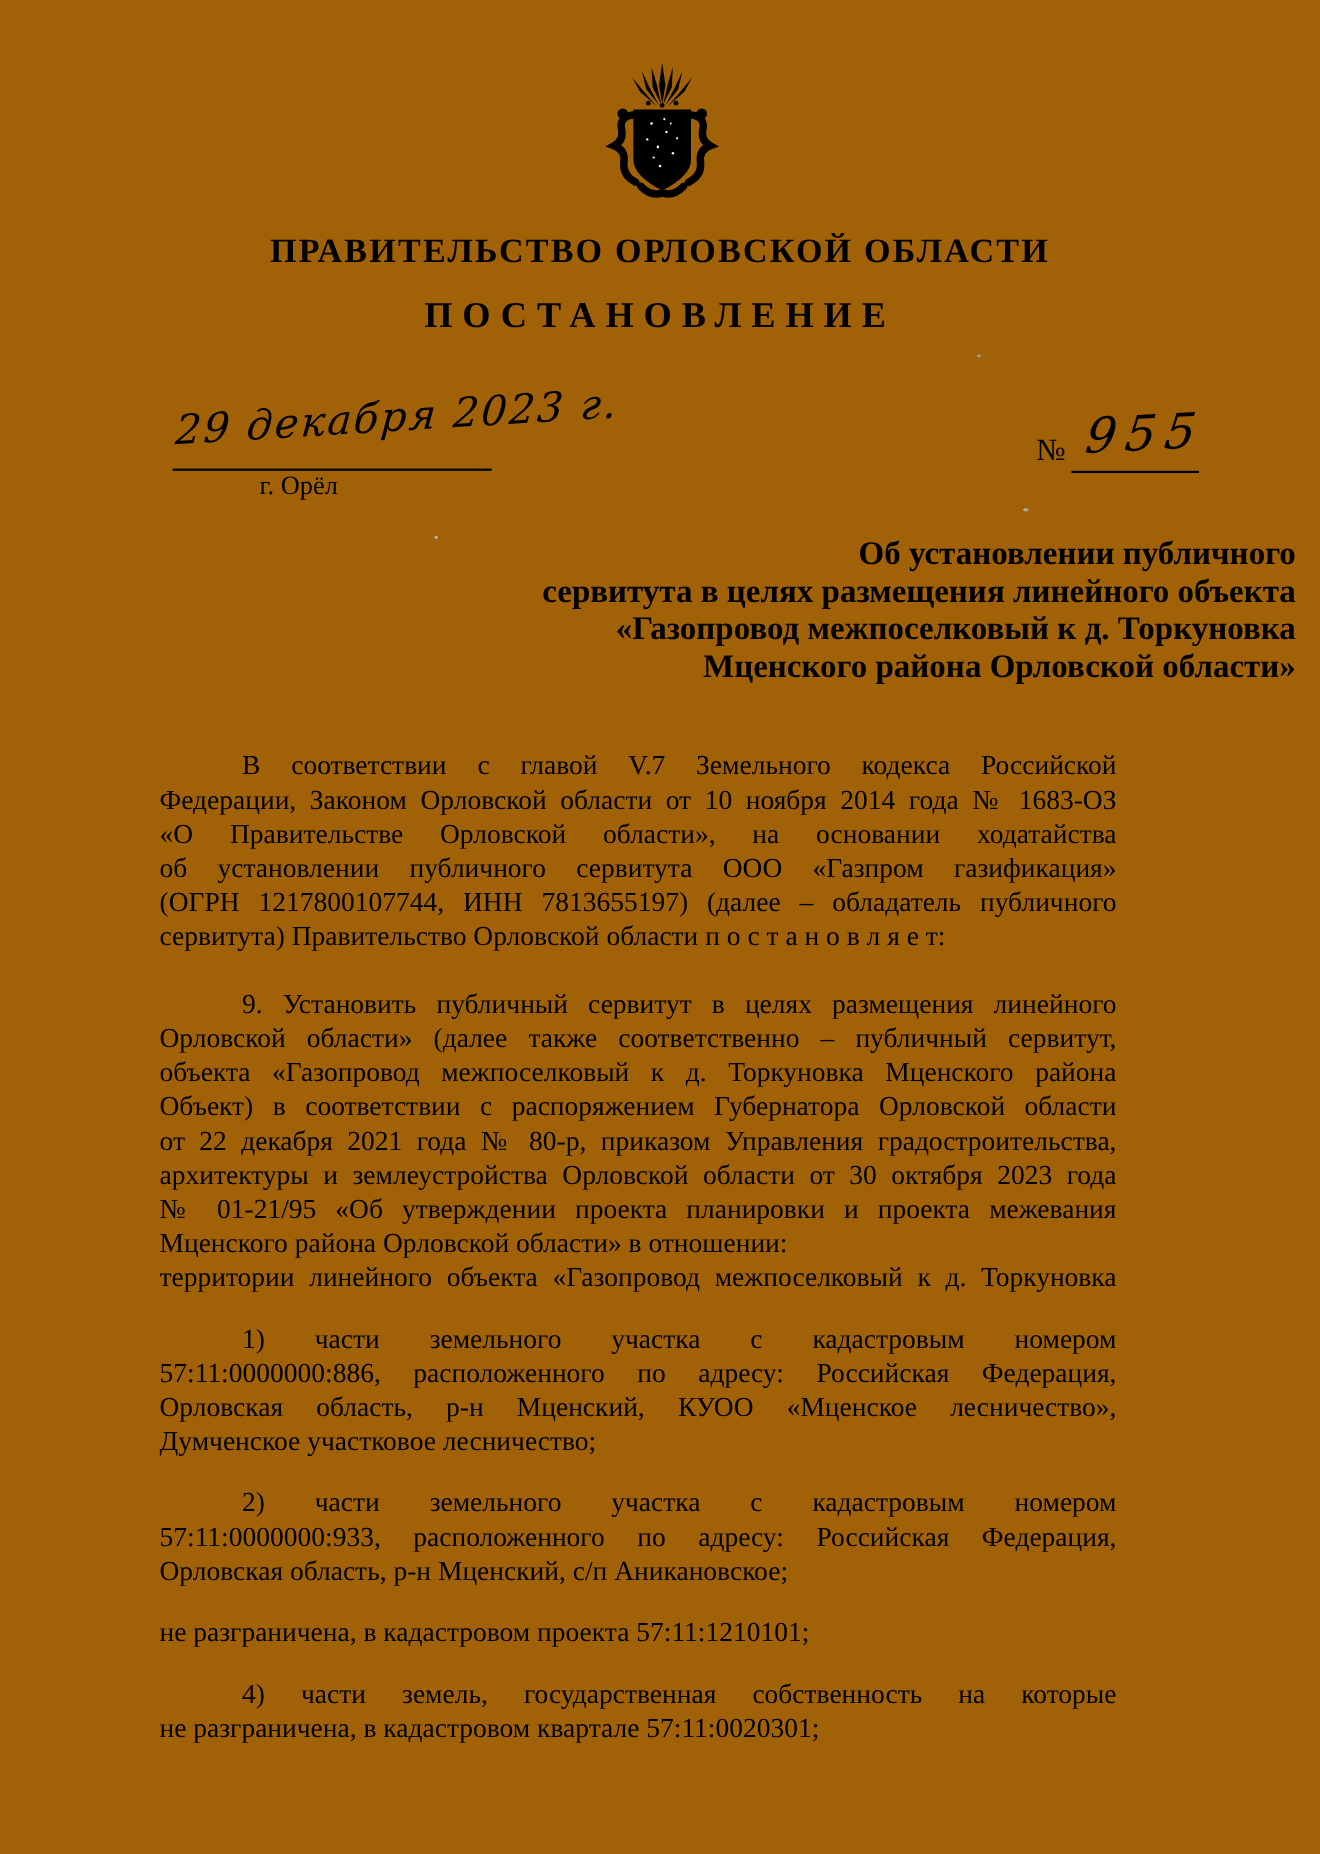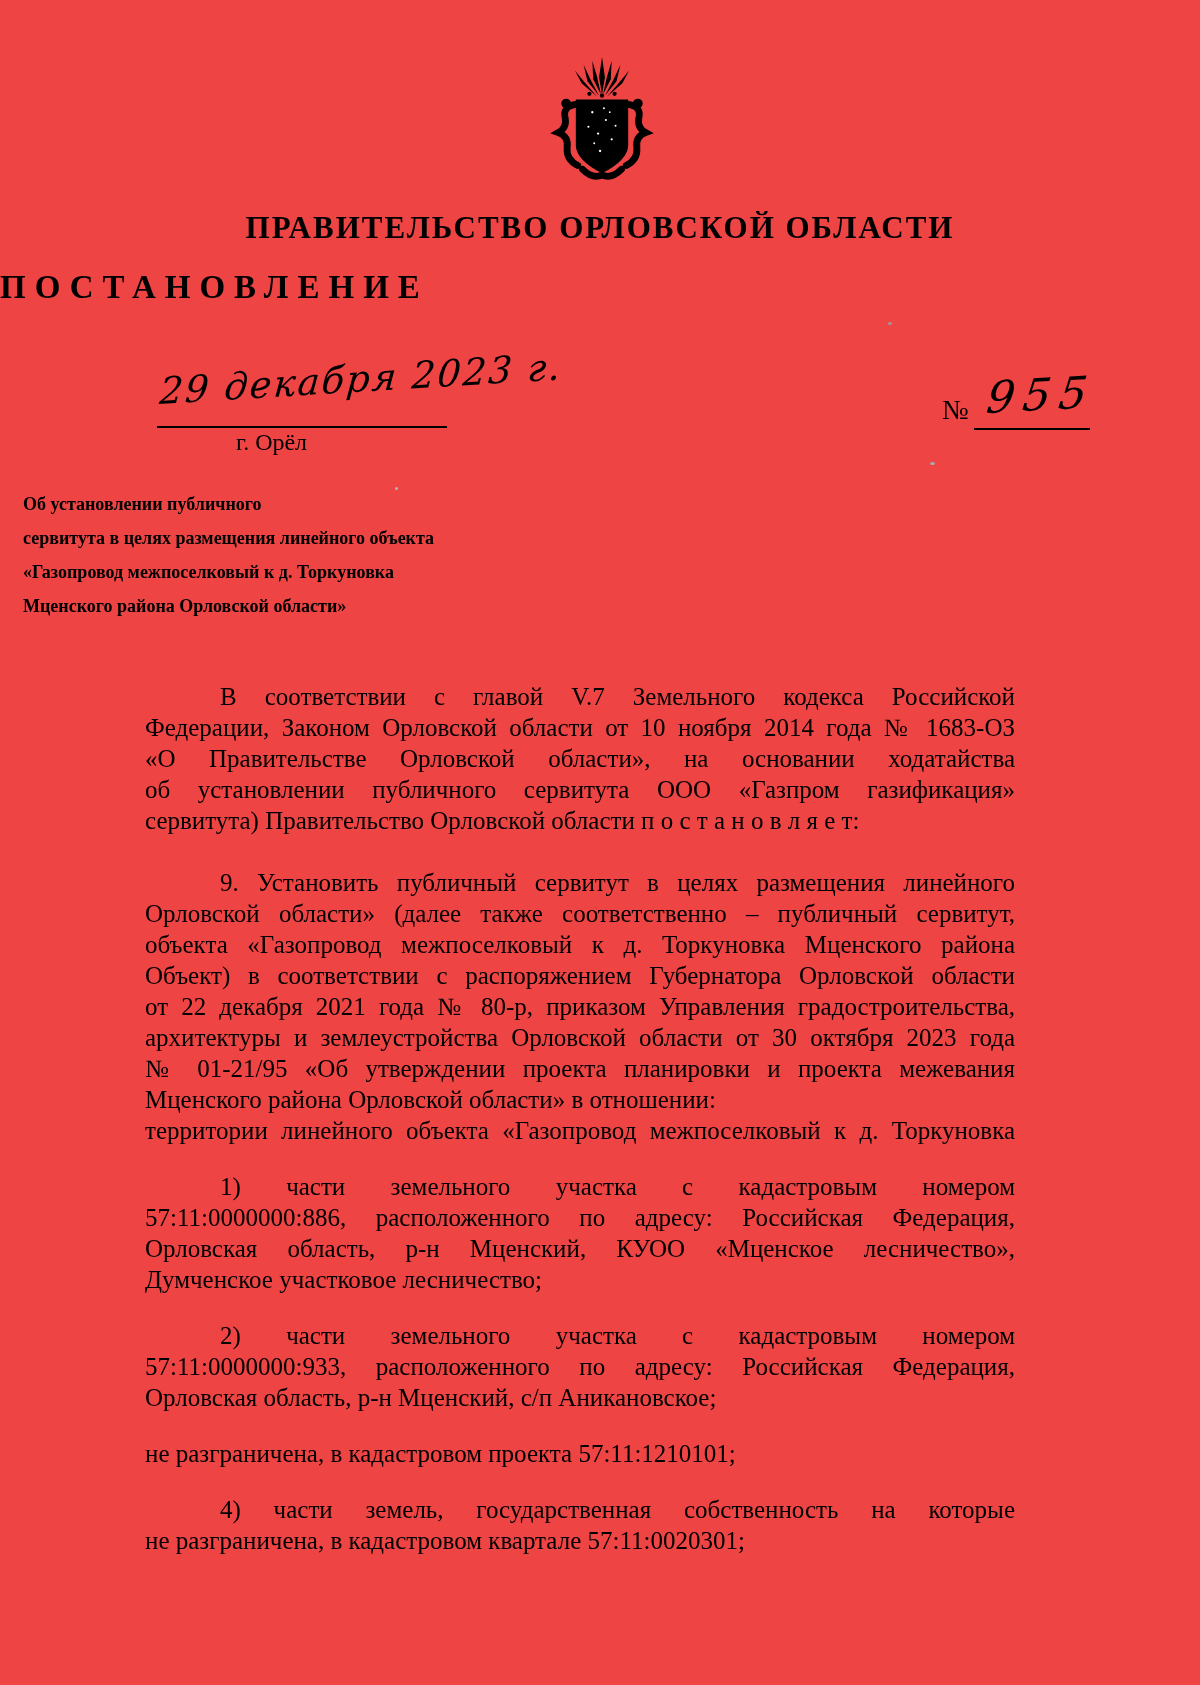--- a/index.html
+++ b/index.html
@@ -1,21 +1,21 @@
 <!DOCTYPE html>
 <html lang="ru"><head>
 <meta charset="utf-8">
 <style>
   html, body { margin: 0; padding: 0; background: #888; }
   .page {
     position: relative;
     width: 1200px;
     height: 1685px;
     margin: 0 auto;
-    background: #ef4444;
+    background: #a16207;
     font-family: "Liberation Serif", serif;
     color: #000;
     overflow: hidden;
   }
 
   
   .emblem {
     position: absolute;
     left: 543px;
     top: 56px;
@@ -31,20 +31,21 @@
     text-align: center;
     font-size: 31px;
     font-weight: bold;
     letter-spacing: 2px;
     white-space: nowrap;
   }
   .doc-type {
     position: absolute;
     left: 0; right: 0;
     top: 269px;
+    text-align: center;
     font-size: 33px;
     font-weight: bold;
     letter-spacing: 9px;
     white-space: nowrap;
   }
 
   
   .handwritten {
     font-family: "DejaVu Serif", serif;
     font-style: italic;
@@ -95,22 +96,22 @@
     width: 116px;
     height: 2px;
     background: #000;
   }
 
   
   .doc-title {
     position: absolute;
     left: 0; right: 22px;
     top: 487px;
-    text-align: left;
-    font-size: 18px;
+    text-align: right;
+    font-size: 30px;
     font-weight: bold;
     line-height: 34px;
     margin-left: 23px;
   }
 
   
   .body-text {
     position: absolute;
     left: 145px;
     top: 681px;
@@ -199,20 +200,21 @@
   </div>
 
   <div class="body-text">
 
     <p class="para">
       </p>
       <div class="line indent">В соответствии с главой V.7 Земельного кодекса Российской</div>
       <div class="line">Федерации, Законом Орловской области от 10 ноября 2014 года № 1683-ОЗ</div>
       <div class="line">«О Правительстве Орловской области», на основании ходатайства</div>
       <div class="line">об установлении публичного сервитута ООО «Газпром газификация»</div>
+      <div class="line">(ОГРН 1217800107744, ИНН 7813655197) (далее – обладатель публичного</div>
       <div class="line last">сервитута) Правительство Орловской области п о с т а н о в л я е т:</div>
     <p></p>
 
     <p class="para gap-before">
       </p>
       <div class="line indent">9. Установить публичный сервитут в целях размещения линейного</div>
       <div class="line">Орловской области» (далее также соответственно – публичный сервитут,</div>
       <div class="line">объекта «Газопровод межпоселковый к д. Торкуновка Мценского района</div>
       <div class="line">Объект) в соответствии с распоряжением Губернатора Орловской области</div>
       <div class="line">от 22 декабря 2021 года № 80-р, приказом Управления градостроительства,</div>

